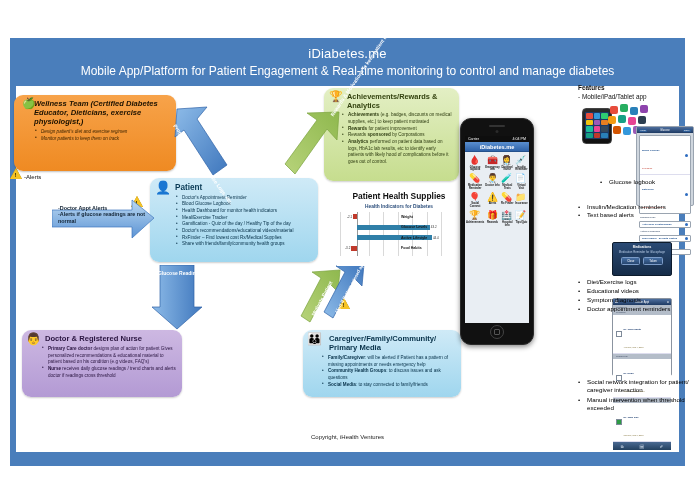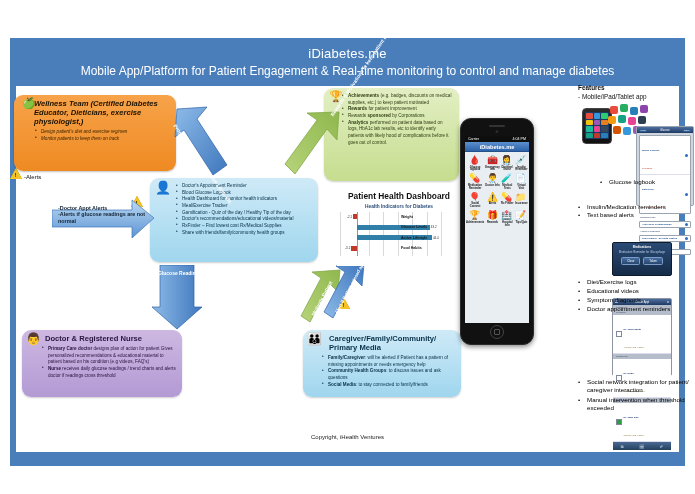--- a/index.html
+++ b/index.html
@@ -212,34 +212,36 @@
   <div class="card wellness">
     <div class="hd">Wellness Team (Certified Diabetes Educator, Dieticians, exercise physiologist,)</div>
     <ul>
         <li>Design patient's diet and exercise regimen</li>
         <li>Monitor patients to keep them on track</li>
       </ul>
   </div>
   <div class="glyph apple">🍏</div>
 
   <div class="card patient">
+    <div class="hd">Patient</div>
     <ul>
         <li>Doctor's Appointment Reminder</li>
         <li>Blood Glucose Logbook</li>
         <li>Health Dashboard for monitor health indicators</li>
         <li>Meal/Exercise Tracker</li>
         <li>Gamification - Quiz of the day / Healthy Tip of the day</li>
         <li>Doctor's recommendations/educational videos/material</li>
         <li>RxFinder – Find lowest cost Rx/Medical Supplies</li>
         <li>Share with friends/family/community health groups</li>
       </ul>
   </div>
   <div class="glyph person-ic">👤</div>
 
   <div class="card achieve">
+    <div class="hd">Achievements/Rewards &amp; Analytics</div>
     <ul>
         <li><b>Achievements</b> (e.g. badges, discounts on medical supplies, etc.) to keep patient motivated</li>
         <li><b>Rewards</b> for patient improvement</li>
         <li>Rewards <b>sponsored</b> by Corporations</li>
         <li><b>Analytics</b> performed on patient data based on logs, HbA1c lab results, etc to identify early patients with likely hood of complications  before it goes out of control.</li>
       </ul>
   </div>
   <div class="glyph trophy-ic">🏆</div>
 
   <div class="card docnurse">
@@ -334,21 +336,21 @@
         <stop offset="0" stop-color="#8dbbe8"></stop>
             <stop offset="1" stop-color="#3f77bd"></stop>
           </linearGradient>
         </defs>
       <polygon points="42,2 40,24 32,16 11,56 2,50 23,10 14,4" fill="url(#gb4)" stroke="#2f63a8" stroke-width="0.7"></polygon>
     </svg>
     <div class="lbl">Alert if Pattern missed appt</div>
   </div>
 
   <div class="dash">
-    <div class="dtitle">Patient Health Dashboard</div>
+    <div class="dtitle">Patient Health Supplies</div>
     <div class="dsub">Health Indicators for Diabetes</div>
     <div class="chart">
       <div class="axis" style="left: 14.2857%;"></div>
     <div class="row">
           <span class="bar" style="background:#c0392b;right:85.71428571428572%;width:3.0000000000000004%"></span>
           <span class="bname">Weight</span>
           <span class="bval" style="right:89.71428571428572%;">-2.1</span>
         </div>
         <div class="row">
           <span class="bar" style="background:#2f7fa8;left:14.285714285714285%;width:61.71428571428572%"></span>

